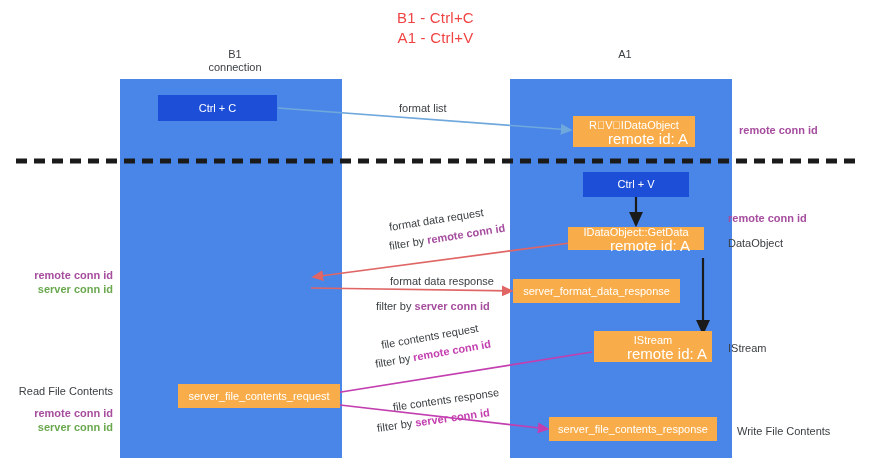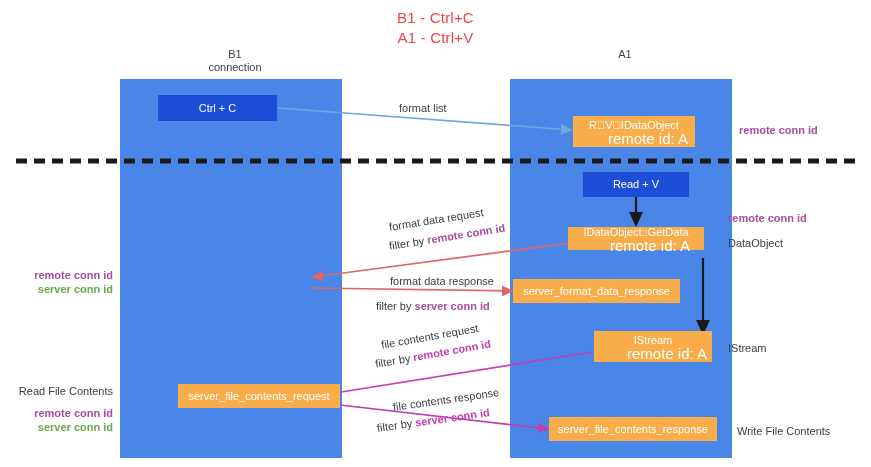--- a/index.html
+++ b/index.html
@@ -106,21 +106,21 @@
   <div class="node green" style="left:158px;top:95px;width:119px;height:26px;">
     <div>Ctrl + C</div>
   </div>
 
   <div class="node orange" style="left:573px;top:116px;width:122px;height:31px;">
     <div>R⃝V⃝IDataObject</div>
     <div class="l2">remote id: A</div>
   </div>
 
   <div class="node green" style="left:583px;top:172px;width:106px;height:25px;">
-    <div>Read + V</div>
+    <div>Ctrl + V</div>
   </div>
 
   <div class="node orange" style="left:568px;top:227px;width:136px;height:23px;">
     <div>IDataObject::GetData</div>
     <div class="l2">remote id: A</div>
   </div>
 
 
   <div class="node orange" style="left:513px;top:279px;width:167px;height:24px;">
     <div>server_format_data_response</div>

